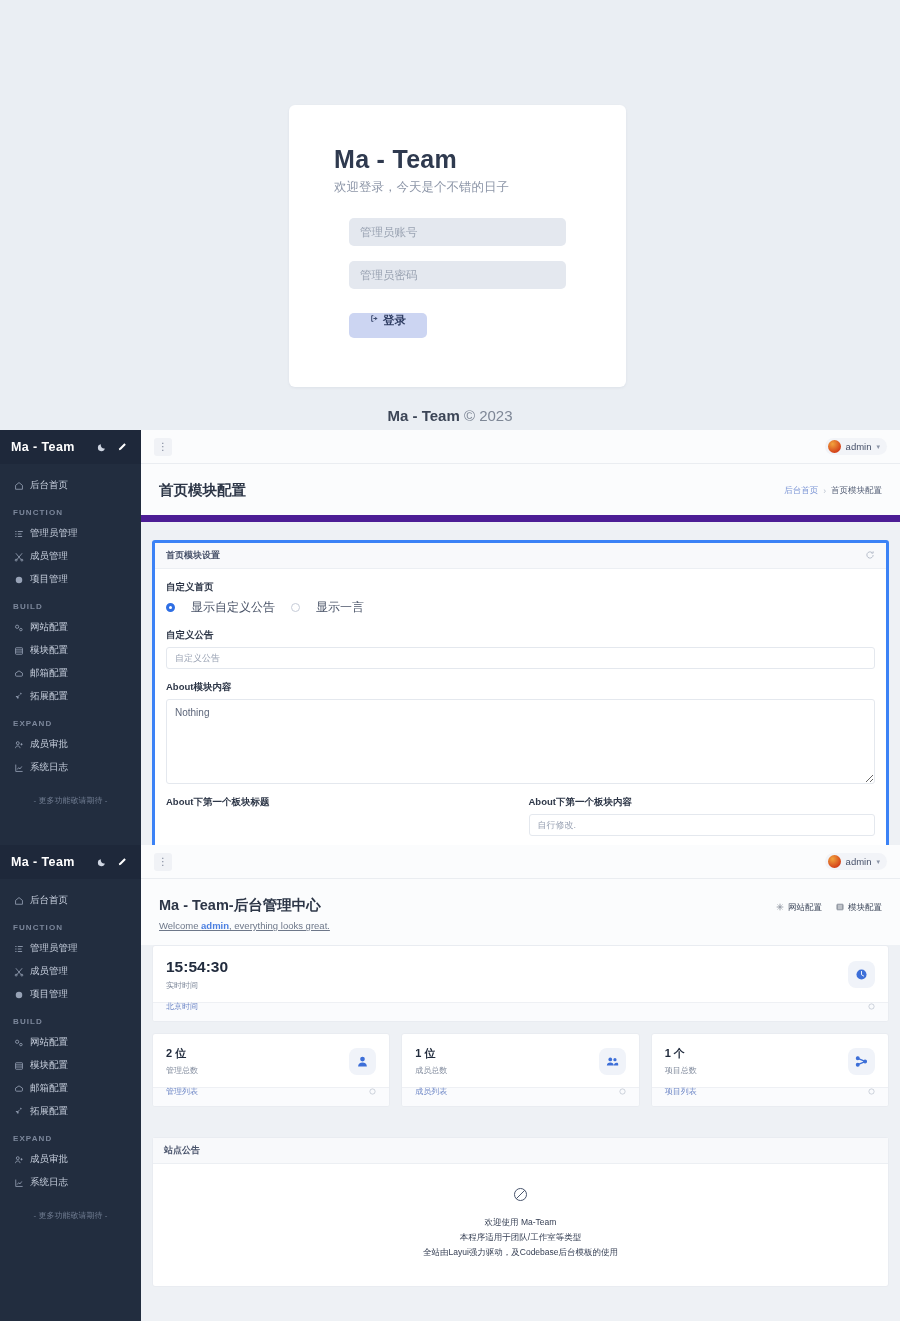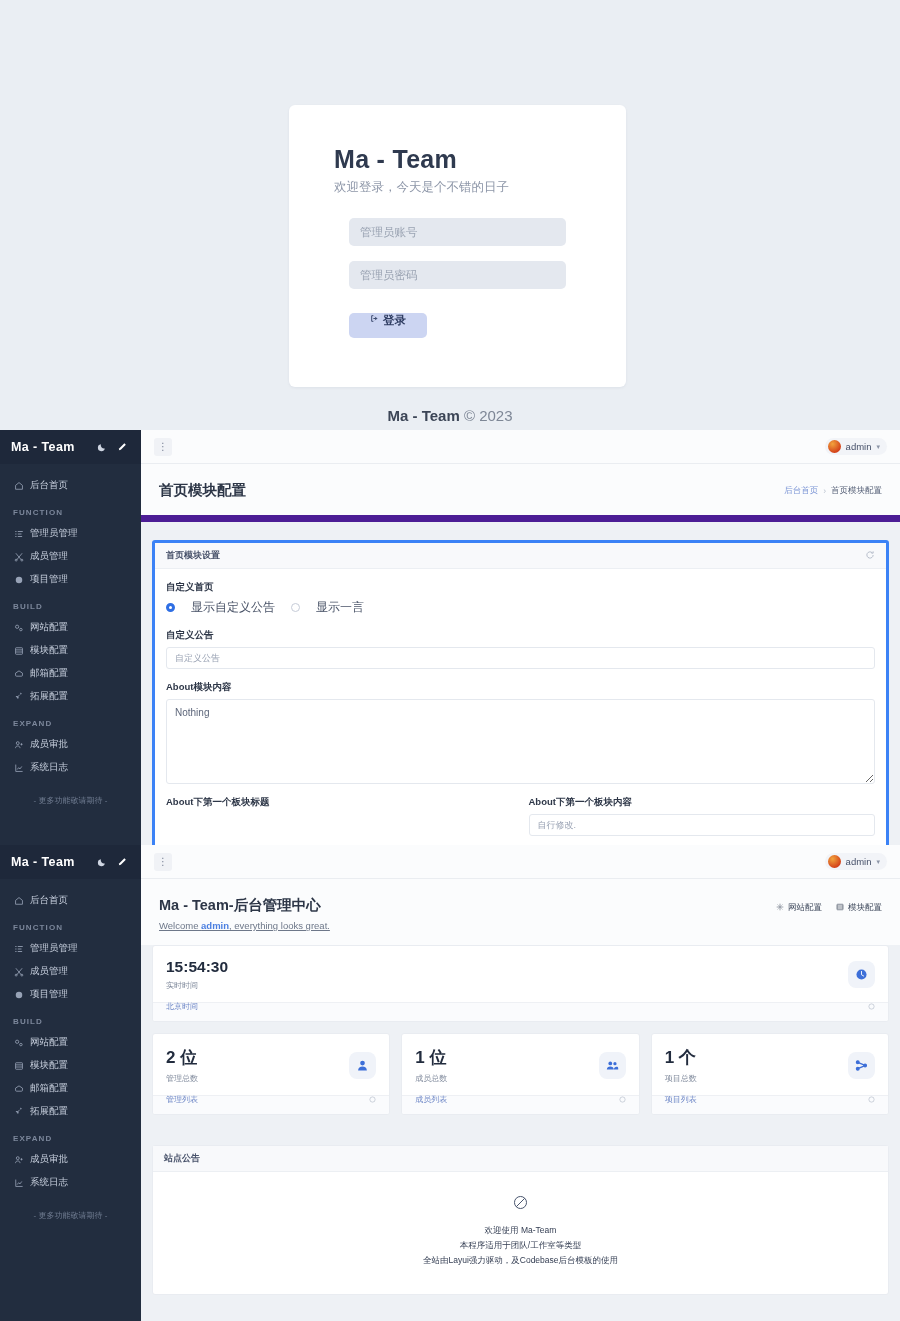--- a/index.html
+++ b/index.html
@@ -158,21 +158,21 @@
   .dash-sub .hl { color: #4a7ee0; font-weight: bold; }
   .dash-acts { margin-left: auto; display: flex; gap: 14px; padding-top: 6px; }
   .dash-act { display: flex; align-items: center; gap: 4px; font-size: 8.5px; color: #414b5e; cursor: pointer; }
   .dash-act svg { width: 8px; height: 8px; }
 
   .dash-body { padding: 0 11px; }
   .stat-card {
     background: #fff; border: 1px solid #e9ecf1; border-radius: 3px; overflow: hidden;
   }
   .stat-top { display: flex; align-items: center; padding: 12px 13px 11px 13px; }
-  .stat-num { font-size: 17px; font-weight: bold; color: #222c3e; }
+  .stat-num { font-size: 11px; font-weight: bold; color: #222c3e; }
   .stat-lbl { font-size: 8px; color: #818b9d; margin-top: 4px; }
   .stat-icon {
     margin-left: auto; width: 27px; height: 27px; border-radius: 8px;
     background: #f0f3f9; display: flex; align-items: center; justify-content: center;
   }
   .stat-icon svg { width: 13px; height: 13px; fill: #3d6fd8; }
   .stat-foot {
     border-top: 1px solid #eef0f4; background: #fafbfd; height: 19px;
     display: flex; align-items: flex-end; padding: 9px 13px;
     font-size: 8px; color: #6f88c7; cursor: pointer;

